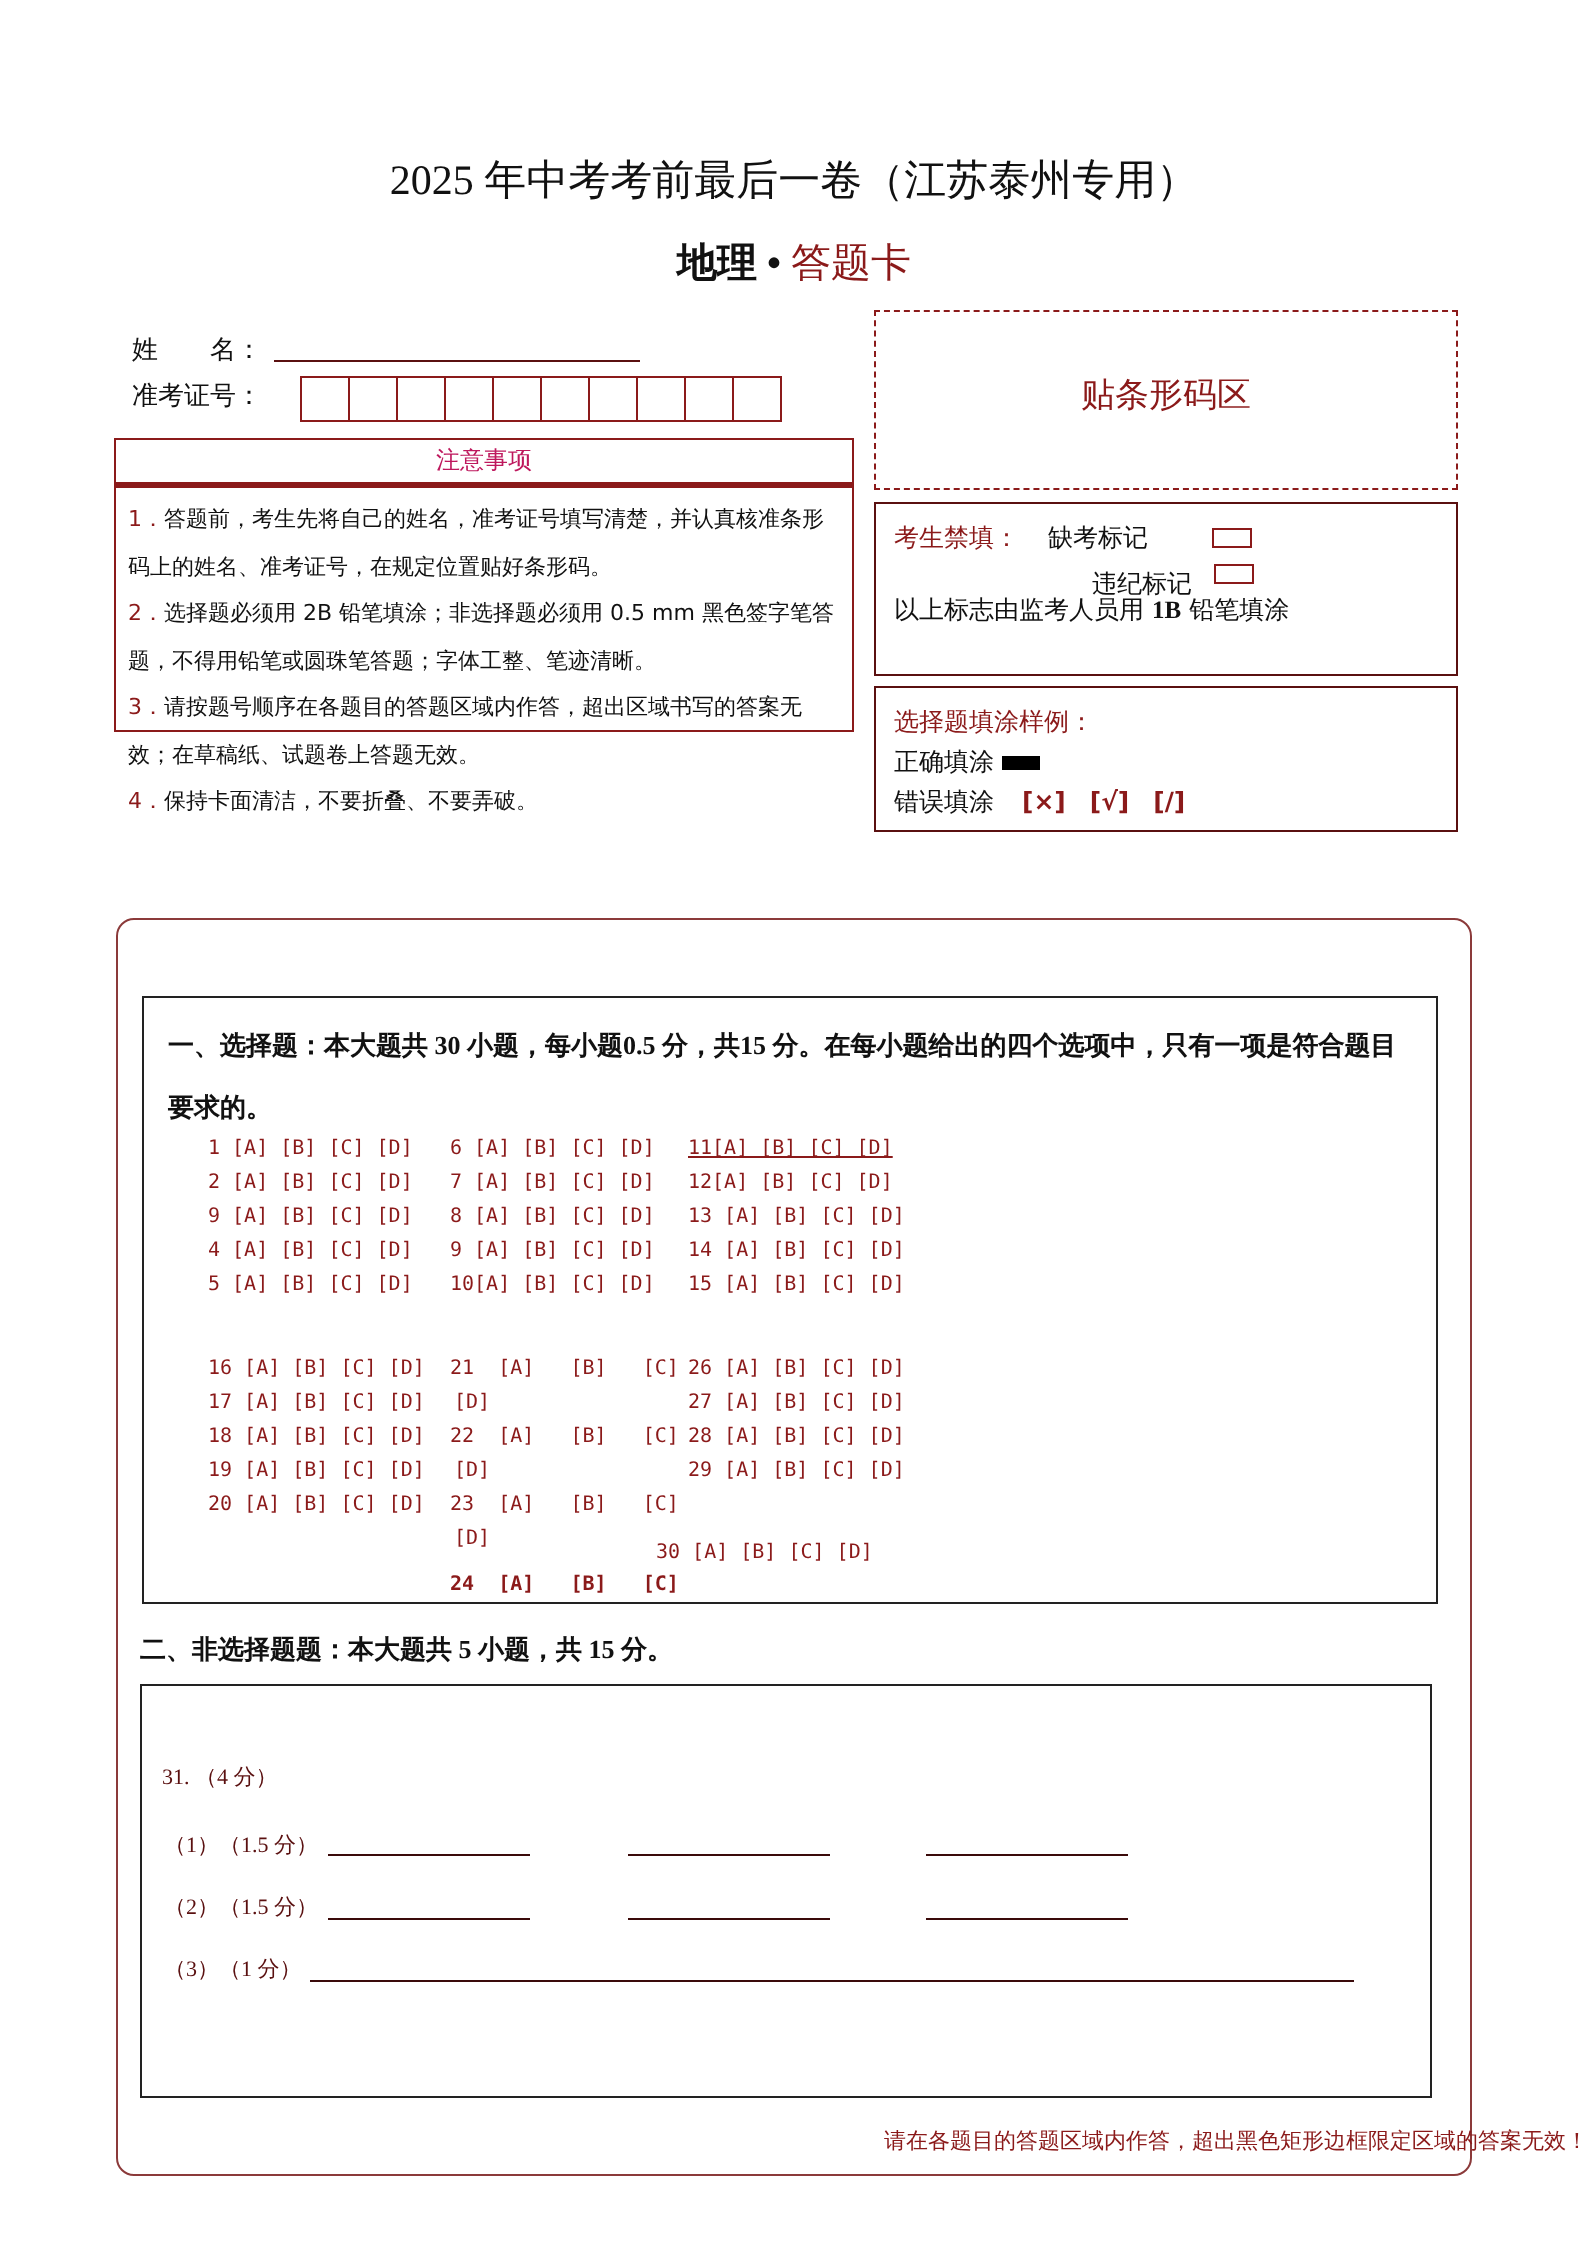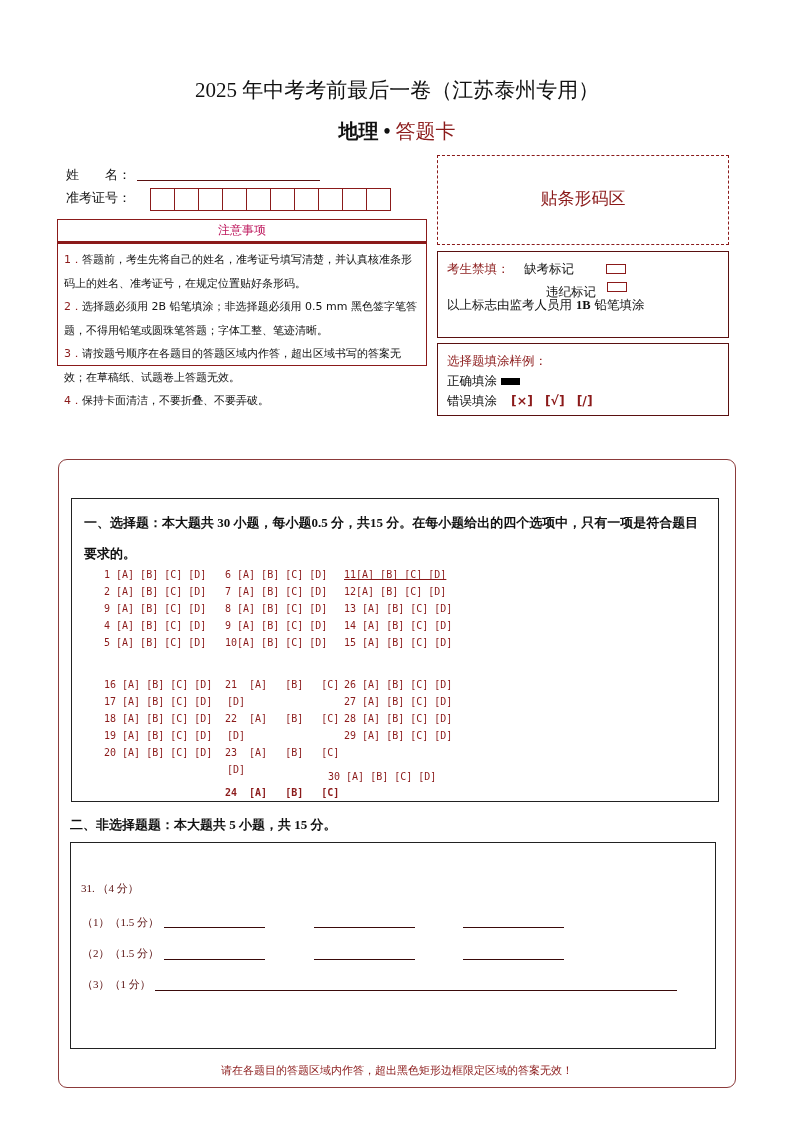--- a/index.html
+++ b/index.html
@@ -32,21 +32,21 @@
   .black-rect { display: inline-block; width: 19px; height: 7px; background: #000; vertical-align: middle; }
   .outer { left: 58px; top: 459px; width: 678px; height: 629px; border: 1px solid #8b3a3a; border-radius: 9px; box-sizing: border-box; }
   .mc-box { left: 71px; top: 498px; width: 648px; height: 304px; border: 1.5px solid #222; box-sizing: border-box; }
   .mc-head { position: absolute; left: 12px; top: 8px; width: 625px; font-size: 13px; font-weight: bold; line-height: 31px; }
   .opt { position: absolute; font-family: "DejaVu Sans Mono", monospace; font-size: 10px; color: #8b1a1a; white-space: pre; }
   .sec2 { left: 70px; top: 816px; font-size: 13px; font-weight: bold; }
   .ans-box { left: 70px; top: 842px; width: 646px; height: 207px; border: 1.5px solid #222; box-sizing: border-box; }
   .q31 { position: absolute; left: 10px; top: 38px; font-size: 11px; color: #5a1010; }
   .sub { position: absolute; left: 11px; font-size: 11px; color: #5a1010; }
   .line { position: absolute; border-bottom: 1px solid #3a0a0a; height: 0; }
-  .footer { left: 0; width: 794px; top: 1063px; text-align: center; font-size: 11px; color: #8b1a1a; font-family: Liberation Serif, serif; }
+  .footer { left: 0; width: 794px; top: 1063px; text-align: right; font-size: 11px; color: #8b1a1a; font-family: Liberation Serif, serif; }
 </style>
 </head>
 <body>
 
 <div class="abs title">2025 年中考考前最后一卷（江苏泰州专用）</div>
 <div class="abs subtitle">
   <b>地理</b>
   <b>•</b>
   <span class="red">答题卡</span>
 </div>

